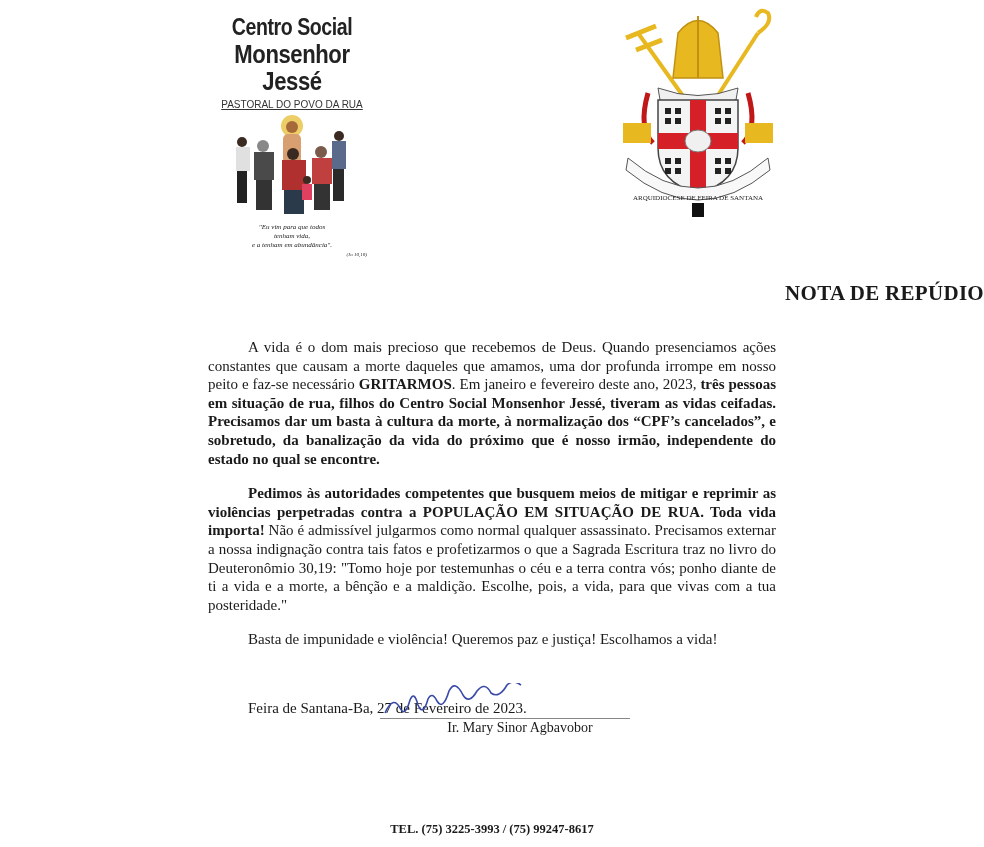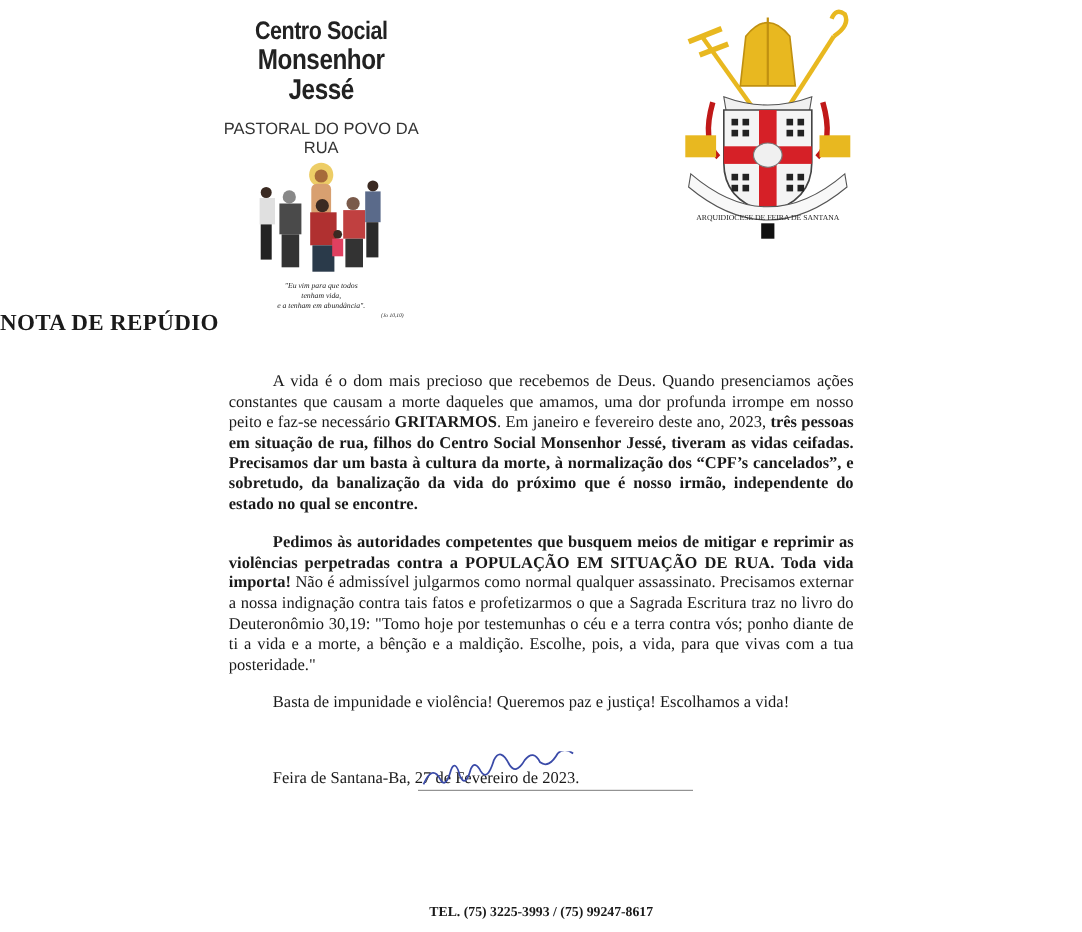--- a/index.html
+++ b/index.html
@@ -1,23 +1,23 @@
 <!DOCTYPE html>
 <html><head>
 <meta charset="utf-8">
 <style>
   html,body{margin:0;padding:0;background:#fff;}
   body{width:984px;height:847px;overflow:hidden;position:relative;font-family:"Liberation Serif",serif;color:#1a1a1a;}
   .logo-left{position:absolute;left:197px;top:14px;width:190px;text-align:center;}
   .logo-title{font-family:"Liberation Sans",sans-serif;font-weight:bold;font-size:23px;line-height:27px;color:#222;letter-spacing:-0.5px;transform:scaleX(0.85);}
-  .logo-sub{font-family:"Liberation Sans",sans-serif;font-size:15px;color:#333;margin-top:14px;}
+  .logo-sub{font-family:"Liberation Sans",sans-serif;font-size:10px;color:#333;margin-top:4px;text-decoration:underline;}
   .people{position:relative;width:130px;height:105px;margin:4px auto 0;}
   .verse{font-style:italic;font-size:7px;line-height:9px;color:#222;margin-top:4px;}
   .coa{position:absolute;left:618px;top:8px;width:160px;height:215px;}
-  .title{position:absolute;left:0;width:984px;top:281px;text-align:left;font-weight:bold;font-size:21px;letter-spacing:0.3px;}
+  .title{position:absolute;left:0;width:984px;top:281px;text-align:right;font-weight:bold;font-size:21px;letter-spacing:0.3px;}
   .body{position:absolute;left:192px;top:322px;width:600px;font-size:15px;line-height:18.6px;text-align:justify;}
   .body p{margin:16px;text-indent:40px;}
   .body .gap{height:18px;}
   .sig{position:absolute;left:330px;top:683px;width:320px;}
   .sig-line{position:absolute;left:50px;top:35px;width:250px;border-top:1px solid #888;}
   .sig-name{position:absolute;left:0;top:36px;width:380px;text-align:center;font-size:14px;line-height:17px;}
   .footer{position:absolute;left:0;width:984px;top:822px;text-align:center;font-weight:bold;font-size:12.5px;line-height:15px;}
 </style>
 </head>
 <body>
@@ -121,18 +121,19 @@
   <div class="gap"></div>
   <p>Feira de Santana-Ba, 27 de Fevereiro de 2023.</p>
 </div>
 
 <div class="sig">
   <svg width="200" height="40" viewBox="0 0 200 40" style="position:absolute;left:50px;top:0;">
     <path d="M5 30 q8 -18 15 -5 q5 10 10 -8 q4 -10 8 5 q5 12 10 -6 q4 -8 9 2 q6 10 12 -10 q6 -12 14 4 q6 10 14 -4 q8 -10 14 2 q8 6 16 -8 q6 -6 14 0" stroke="#3a4aa8" stroke-width="1.6" fill="none"></path>
   </svg>
   <div class="sig-line"></div>
   <div class="sig-name">
+    <div>Ir. Mary Sinor Agbavobor</div>
   </div>
 </div>
 
 <div class="footer">
   <div>TEL. (75) 3225-3993 / (75) 99247-8617</div>
 </div>
 
 </body></html>

